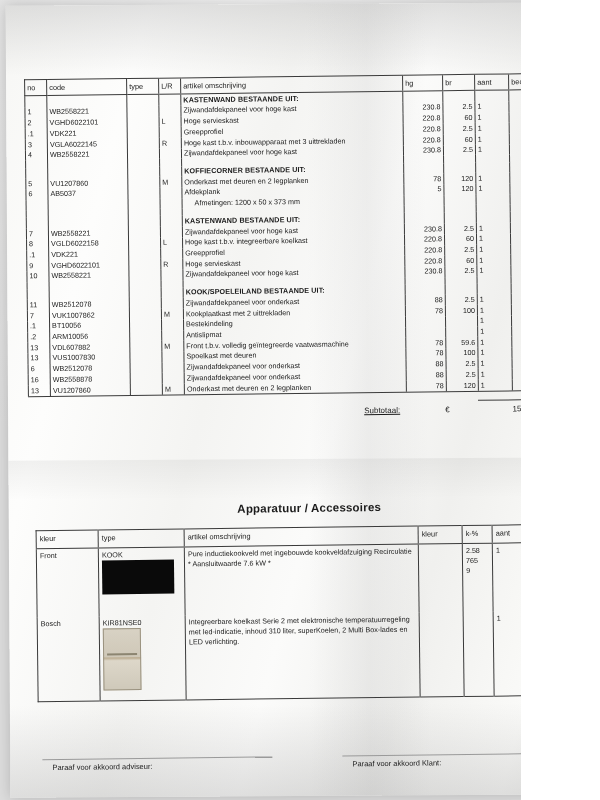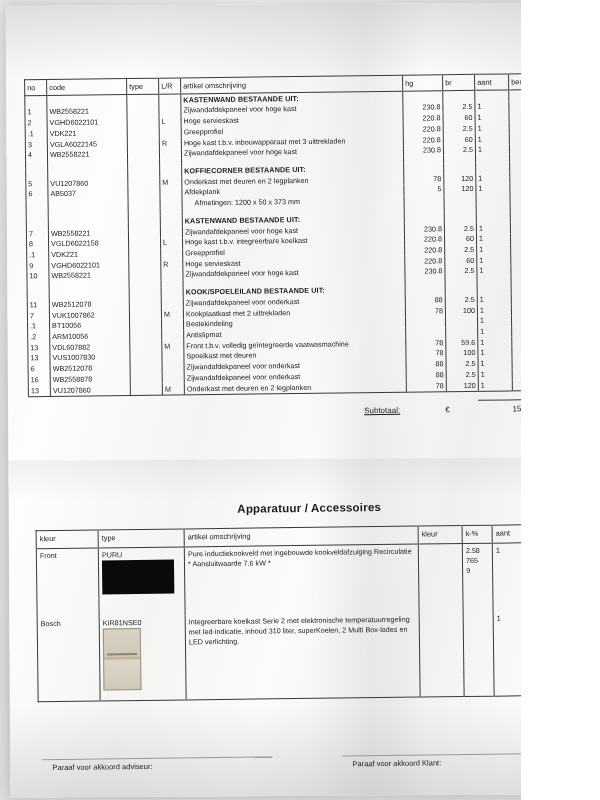--- a/index.html
+++ b/index.html
@@ -583,21 +583,21 @@
             <th>kleur</th>
             <th>k-%</th>
             <th>aant</th>
             <th>bedrag</th>
           </tr>
         </thead>
         <tbody id="appl-body">
             <tr>
               <td>Front</td>
               <td>
-                <div>PURU</div>
+                <div>KOOK</div>
                 <div class="img-hood"></div>
               </td>
               <td style="white-space: pre-line;">Pure inductiekookveld met ingebouwde kookveldafzuiging Recirculatie
 * Aansluitwaarde 7.6 kW *</td>
               <td></td>
               <td>
                 <div>2.58</div>
                 <div>765</div>
                 <div>9</div>
               </td>

